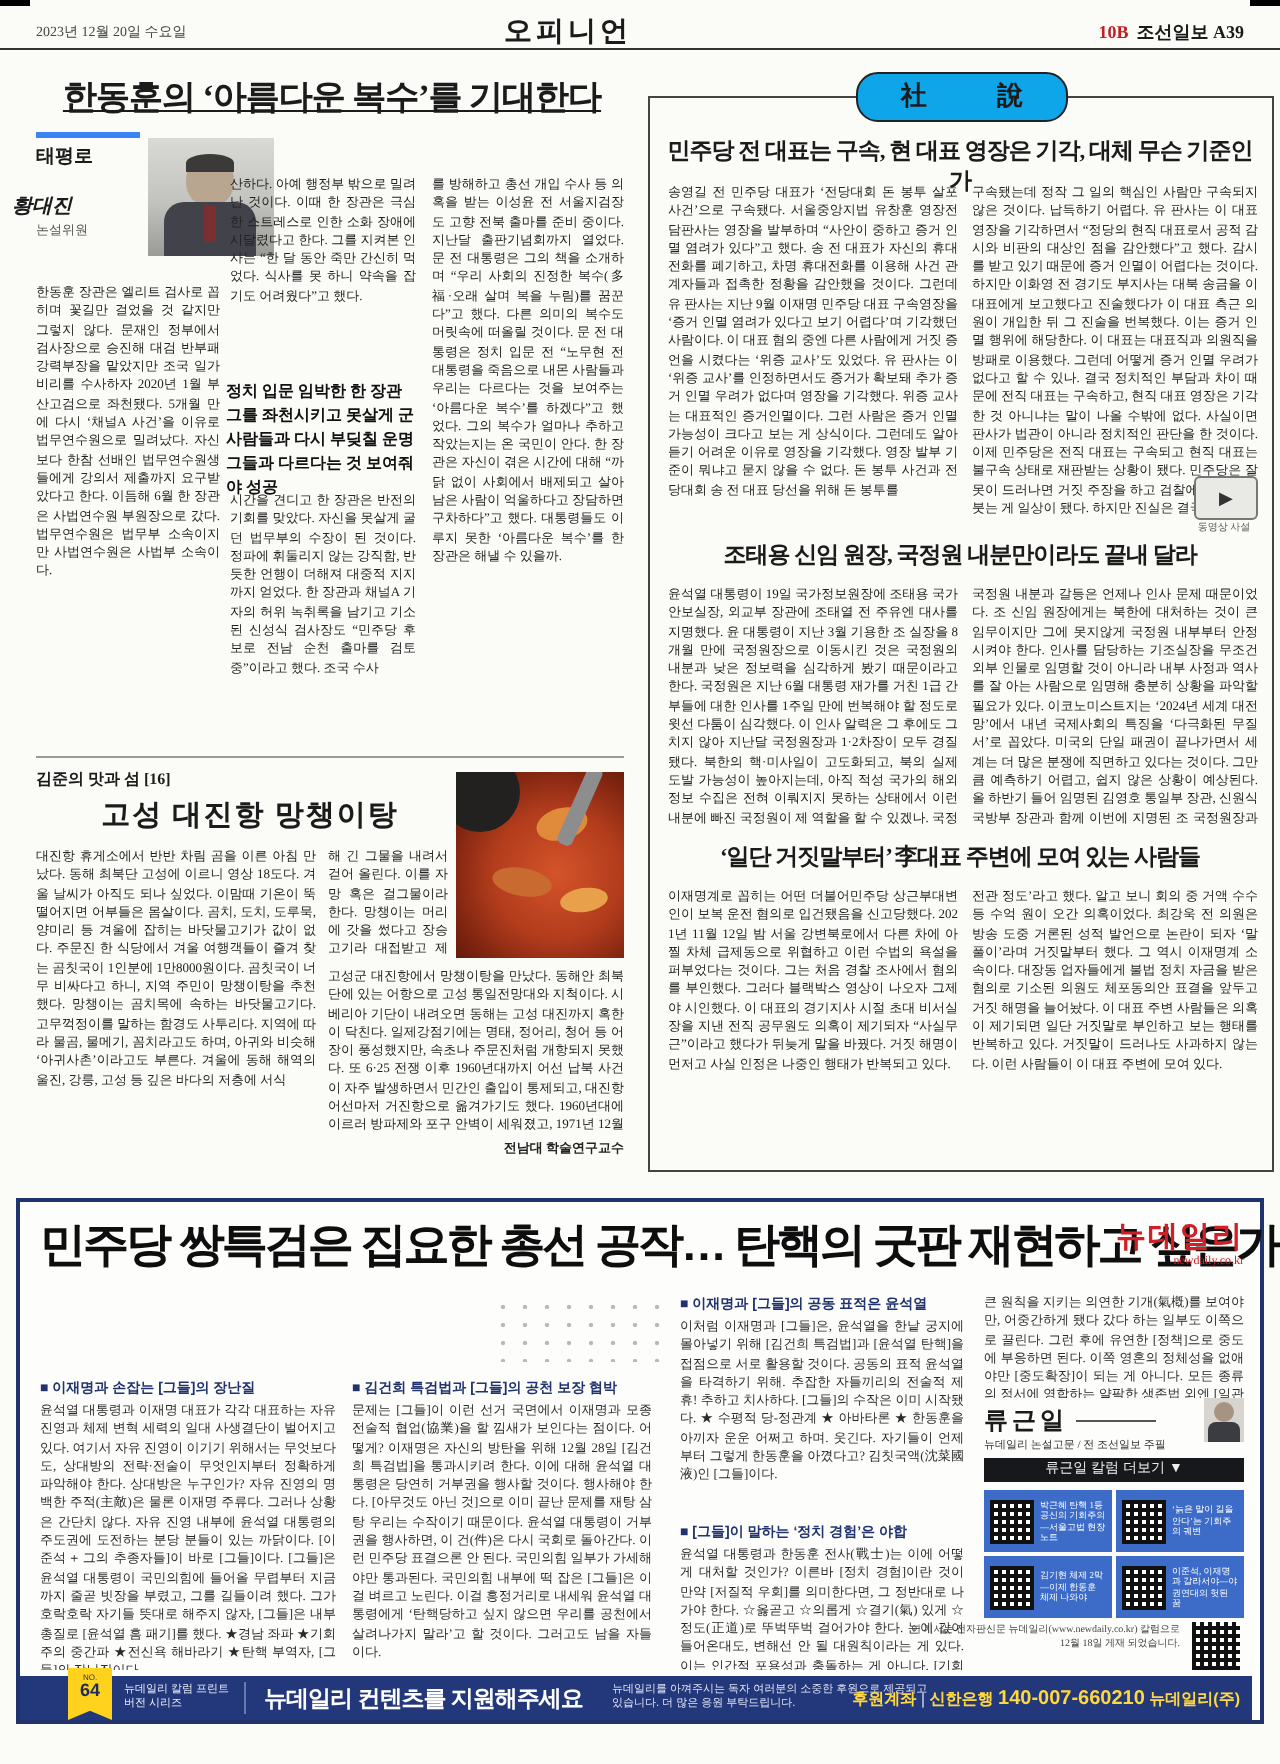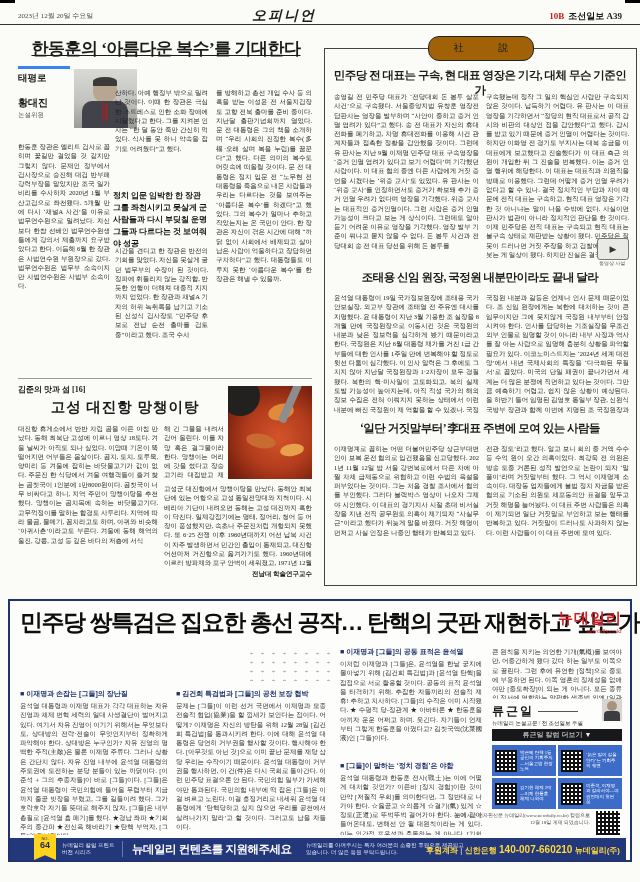--- a/index.html
+++ b/index.html
@@ -17,22 +17,22 @@
   .hdr-ed{color:#c22020;margin-right:4px;}
   
   .tp-head{font-size:17px;font-weight:bold;letter-spacing:-0.5px;text-align:center;text-decoration:underline;}
   .tp-label{font-size:9.5px;font-weight:bold;border-top:3px solid #3b82f6;padding-top:3px;width:52px;}
   .tp-author{font-size:10px;font-weight:bold;}
   .tp-title{font-size:6.5px;color:#555;}
   .quoteline{font-size:8px;line-height:12px;font-weight:bold;color:#111;}
   .photo{position:absolute;overflow:hidden;}
   
   .edbox{position:absolute;border:1px solid #444;background:transparent;}
-  .edlabel{position:absolute;border:1.5px solid #222;border-radius:11px;background:#a16207;
-           text-align:center;font-size:10px;font-weight:normal;letter-spacing:16px;padding-left:16px;
+  .edlabel{position:absolute;border:1.5px solid #222;border-radius:11px;background:#0ea5e9;
+           text-align:center;font-size:13px;font-weight:bold;letter-spacing:16px;padding-left:16px;
            line-height:22px;}
   .edhead{position:absolute;font-size:11.5px;font-weight:bold;letter-spacing:-0.5px;text-align:center;width:300px;}
   .vicon{position:absolute;width:30px;height:20px;border:1px solid #777;border-radius:3px;
          background:#e9e9e6;display:flex;align-items:center;justify-content:center;font-size:9px;color:#333;}
   .vcap{position:absolute;font-size:5px;color:#555;width:34px;text-align:center;}
   
   .food-label{font-size:8px;font-weight:bold;}
   .food-head{font-size:14.5px;font-weight:bold;letter-spacing:1px;text-align:center;}
   .byline{font-size:6.5px;font-weight:bold;text-align:right;color:#222;}
   
@@ -68,31 +68,31 @@
   .adbar .acct{position:absolute;font-size:8px;font-weight:bold;color:#ffd83d;white-space:nowrap;}
   .trim{position:absolute;background:#000;height:3px;width:15px;top:0;}
 </style>
 </head>
 <body>
 
 <div class="trim" style="left:0;"></div>
 <div class="trim" style="right:0;"></div>
 
 <div class="abs hdr-date" style="left:18px;top:11px;">2023년 12월 20일 수요일</div>
-<div class="abs hdr-section" style="left:0;top:7px;width:568px;text-align:center;font-style:italic;">오피니언</div>
+<div class="abs hdr-section" style="left:0;top:7px;width:568px;text-align:center;">오피니언</div>
 <div class="abs hdr-right" style="right:18px;top:10px;">
   <span class="hdr-ed">10B</span><span>조선일보</span>
   <span>A39</span>
 </div>
 <div class="rule" style="left:0;top:24px;width:640px;height:1px;"></div>
 
 <div class="abs tp-head" style="left:18px;top:37px;width:296px;">한동훈의 ‘아름다운 복수’를 기대한다</div>
 
 <div class="abs tp-label" style="left:18px;top:66px;">태평로</div>
-<div class="abs tp-author" style="left:18px;top:96px;">황대진</div>
+<div class="abs tp-author" style="left:6px;top:96px;font-style:italic;">황대진</div>
 <div class="abs tp-title" style="left:18px;top:111px;">논설위원</div>
 
 <div class="photo" style="left:74px;top:69px;width:63px;height:59px;background:linear-gradient(180deg,#d9d9d6 0%,#c2c2bf 55%,#9a9a97 100%);">
   <div style="position:absolute;left:19px;top:8px;width:24px;height:26px;border-radius:50% 50% 45% 45%;background:#b9a691;"></div>
   <div style="position:absolute;left:19px;top:8px;width:24px;height:9px;border-radius:50% 50% 0 0;background:#3c3a38;"></div>
   <div style="position:absolute;left:8px;top:32px;width:46px;height:27px;border-radius:10px 10px 0 0;background:#41424a;"></div>
   <div style="position:absolute;left:28px;top:34px;width:6px;height:18px;background:#7a2f33;"></div>
 </div>
 
 <div class="txt" style="left:18px;top:142px;width:92px;height:240px;">한동훈 장관은 엘리트 검사로 꼽히며 꽃길만 걸었을 것 같지만 그렇지 않다. 문재인 정부에서 검사장으로 승진해 대검 반부패강력부장을 맡았지만 조국 일가 비리를 수사하자 2020년 1월 부산고검으로 좌천됐다. 5개월 만에 다시 ‘채널A 사건’을 이유로 법무연수원으로 밀려났다. 자신보다 한참 선배인 법무연수원생들에게 강의서 제출까지 요구받았다고 한다. 이듬해 6월 한 장관은 사법연수원 부원장으로 갔다. 법무연수원은 법무부 소속이지만 사법연수원은 사법부 소속이다.</div>

